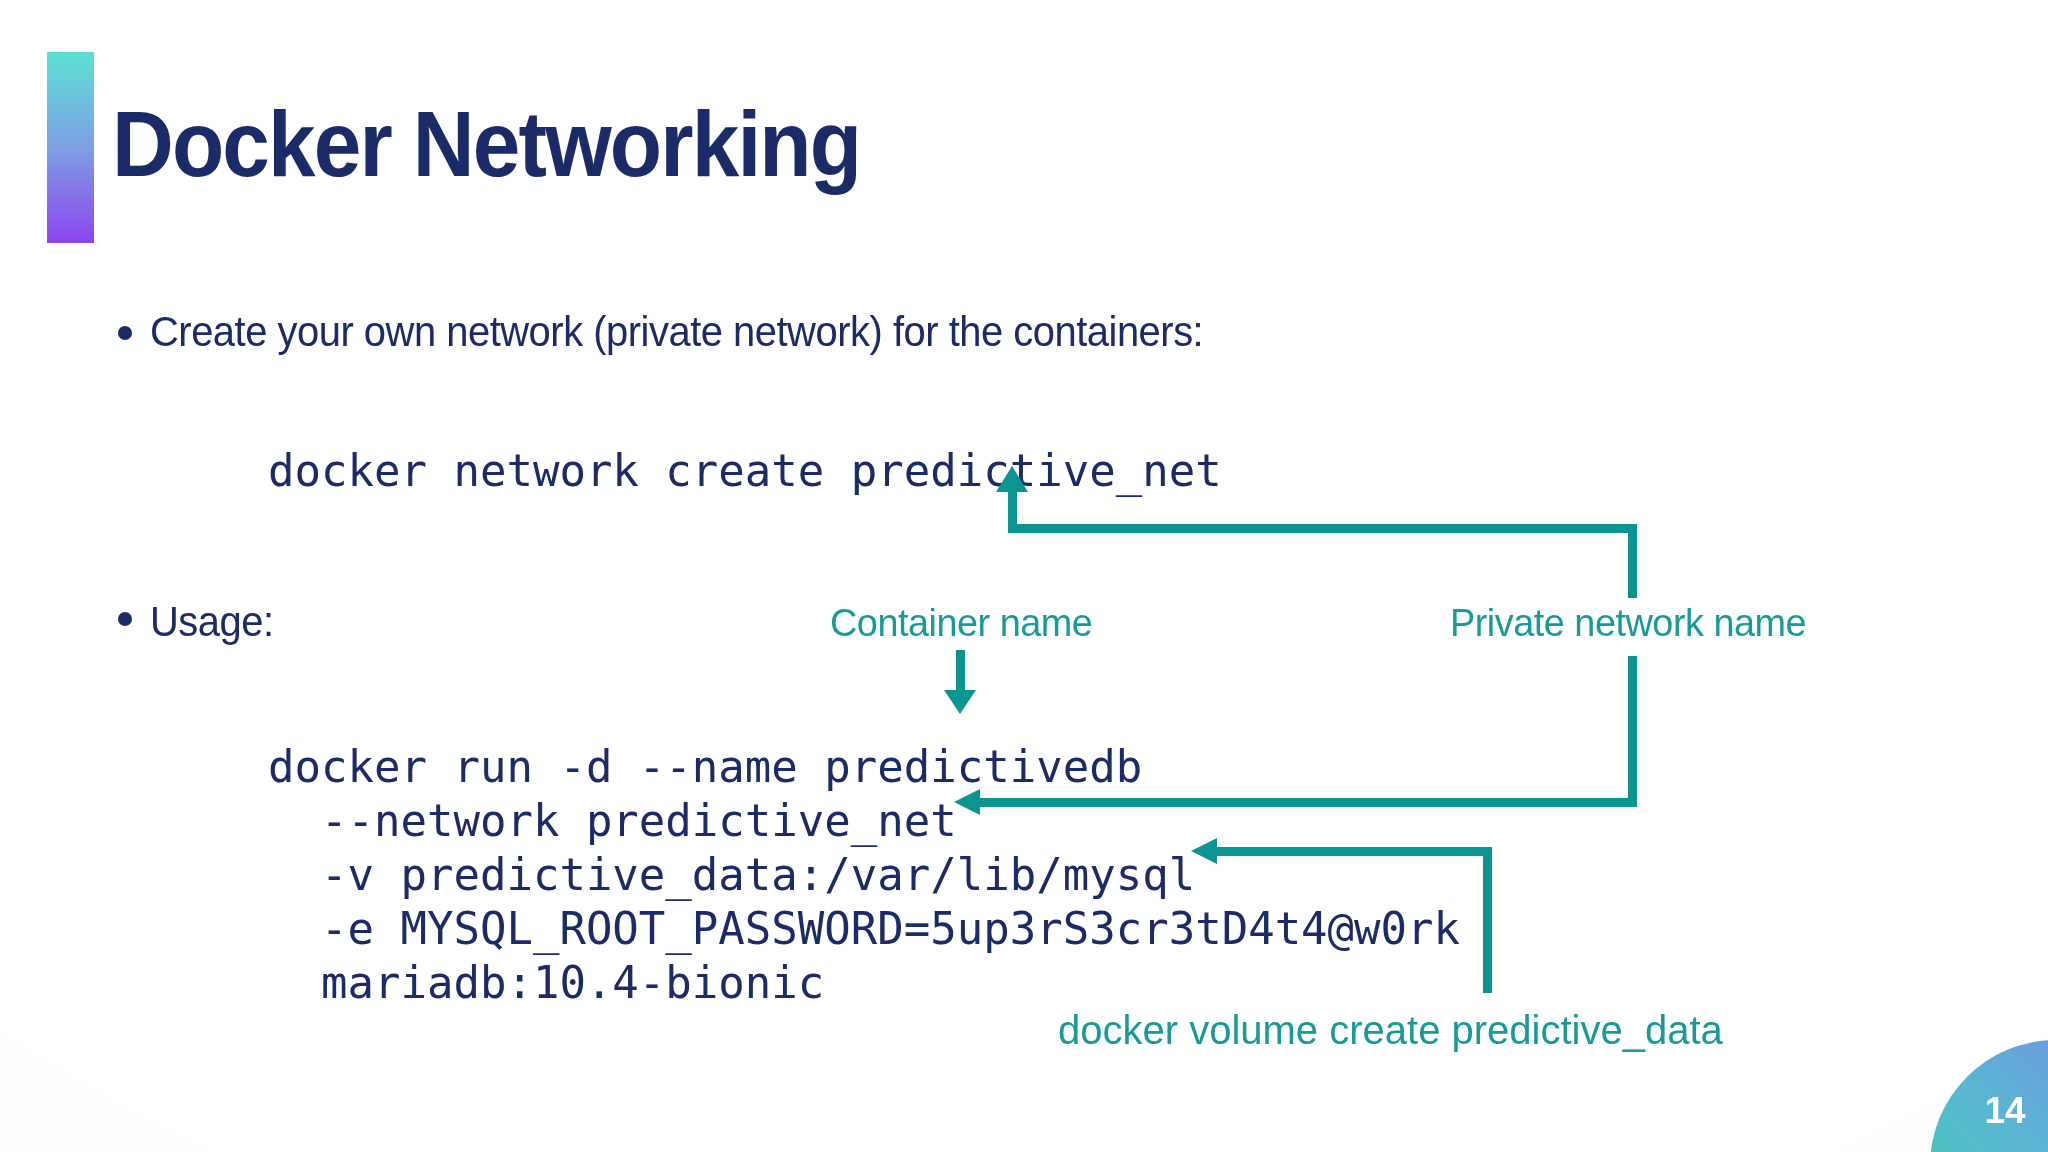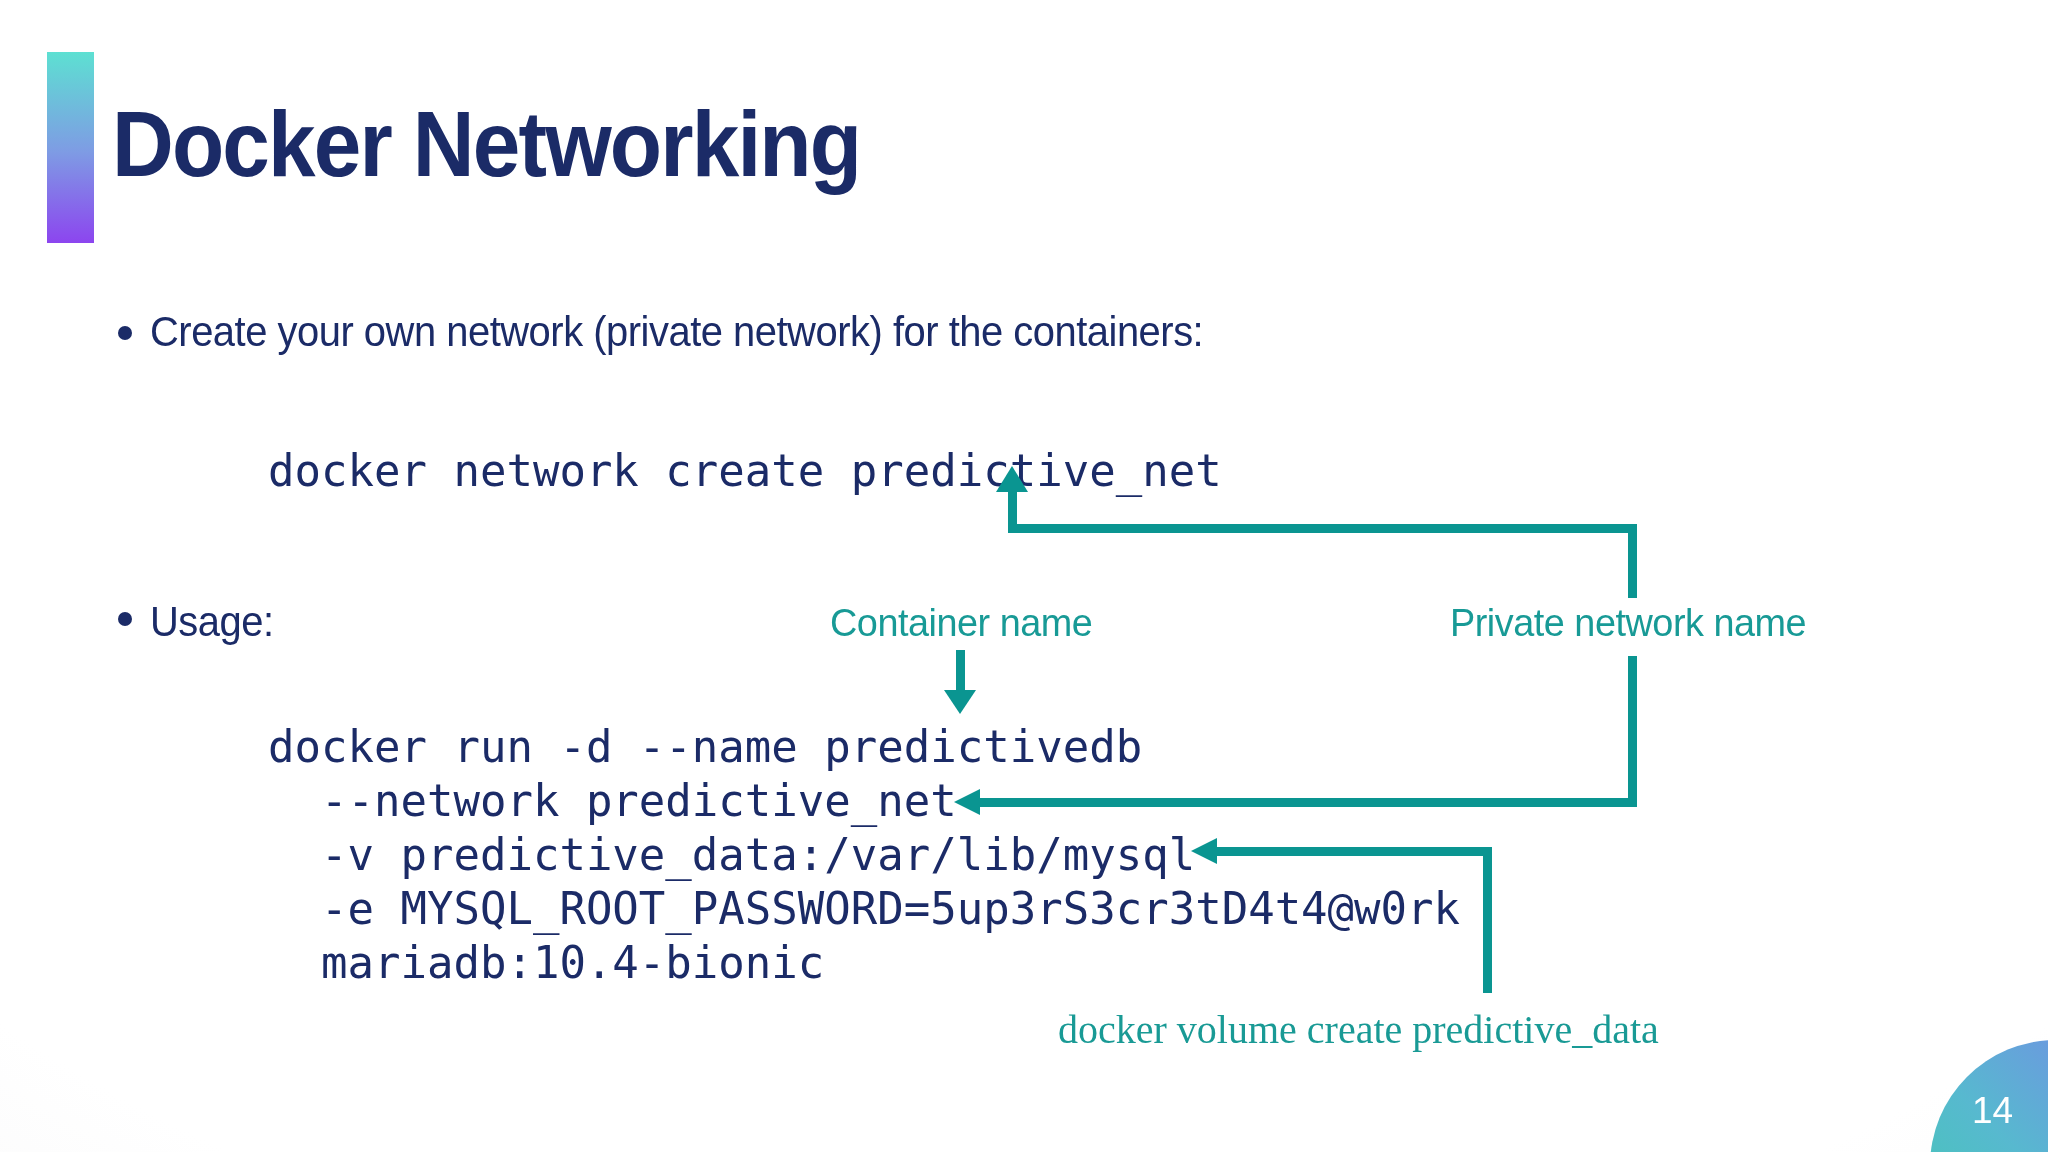--- a/index.html
+++ b/index.html
@@ -38,21 +38,21 @@
 
   
   .code {
     position: absolute; margin: 0;
     font-family: "DejaVu Sans Mono", monospace;
     font-size: 44px; line-height: 54px;
     color: #1b2b67; white-space: pre;
   }
   .code-volume {
     position: absolute; margin: 0;
-    font-family: Liberation Serif, serif;
+    font-family: Liberation Sans, sans-serif;
     font-size: 40px; line-height: 44px;
     color: #199a95; white-space: pre;
   }
 
   
   .callout-label {
     position: absolute; font-size: 39px; color: #189a96;
     white-space: nowrap; letter-spacing: -0.5px;
     transform: scaleX(0.97); transform-origin: left center;
   }
@@ -65,21 +65,21 @@
   .head-left  { border-top: 13px solid transparent; border-bottom: 13px solid transparent; border-right: 26px solid #0a9591; }
 
   
   .page-circle {
     position: absolute; left: 1930px; top: 1040px;
     width: 252px; height: 252px; border-radius: 50%;
     background: linear-gradient(45deg, #3fcbae 0%, #57b9cf 45%, #7a82eb 100%);
   }
   .page-number {
     position: absolute; left: 1972px; top: 1090px; width: 66px;
-    text-align: left; font-size: 37px; font-weight: normal; color: #ffffff;
+    text-align: center; font-size: 37px; font-weight: bold; color: #ffffff;
   }
 </style>
 </head>
 <body>
 
 <div class="slide">
 
   <div class="accent-bar"></div>
   <h1 class="title">Docker Networking</h1>
 
@@ -105,21 +105,21 @@
     <div class="seg" style="left:956px; top:650px; width:9px; height:42px;"></div>
     <div class="head head-down" style="left:944px; top:690px;"></div>
   </div>
 
   <div>
     <div class="seg" style="left:1628px; top:656px; width:9px; height:150px;"></div>
     <div class="seg" style="left:978px; top:798px; width:659px; height:9px;"></div>
     <div class="head head-left" style="left:954px; top:789px;"></div>
   </div>
 
-  <pre class="code" style="left:268px; top:720px;">docker run -d --name predictivedb
+  <pre class="code" style="left:268px; top:740px;">docker run -d --name predictivedb
   --network predictive_net
   -v predictive_data:/var/lib/mysql
   -e MYSQL_ROOT_PASSWORD=5up3rS3cr3tD4t4@w0rk
   mariadb:10.4-bionic</pre>
 
   <div>
     <div class="head head-left" style="left:1191px; top:838px;"></div>
     <div class="seg" style="left:1214px; top:847px; width:277px; height:9px;"></div>
     <div class="seg" style="left:1483px; top:847px; width:9px; height:146px;"></div>
   </div>

